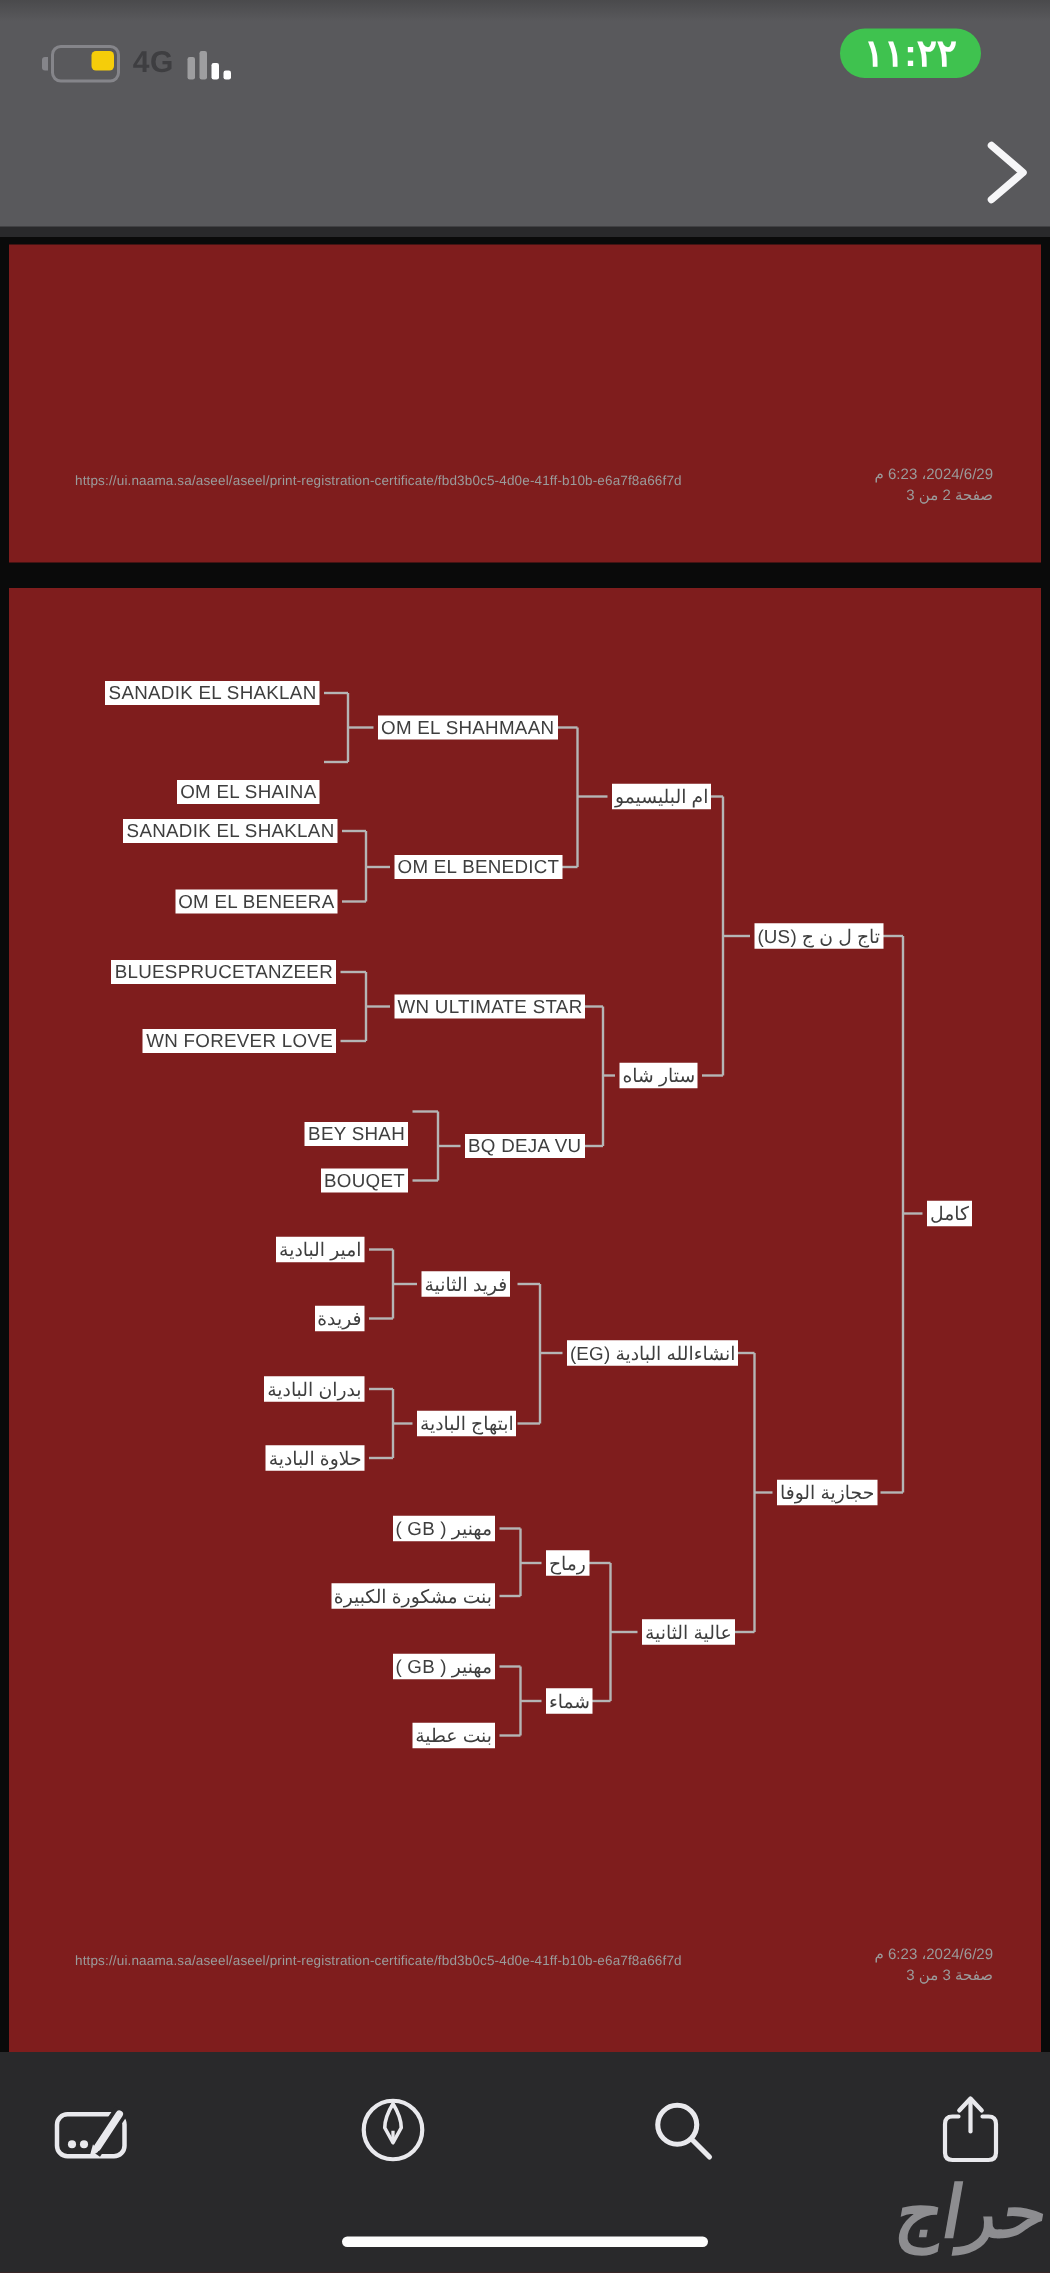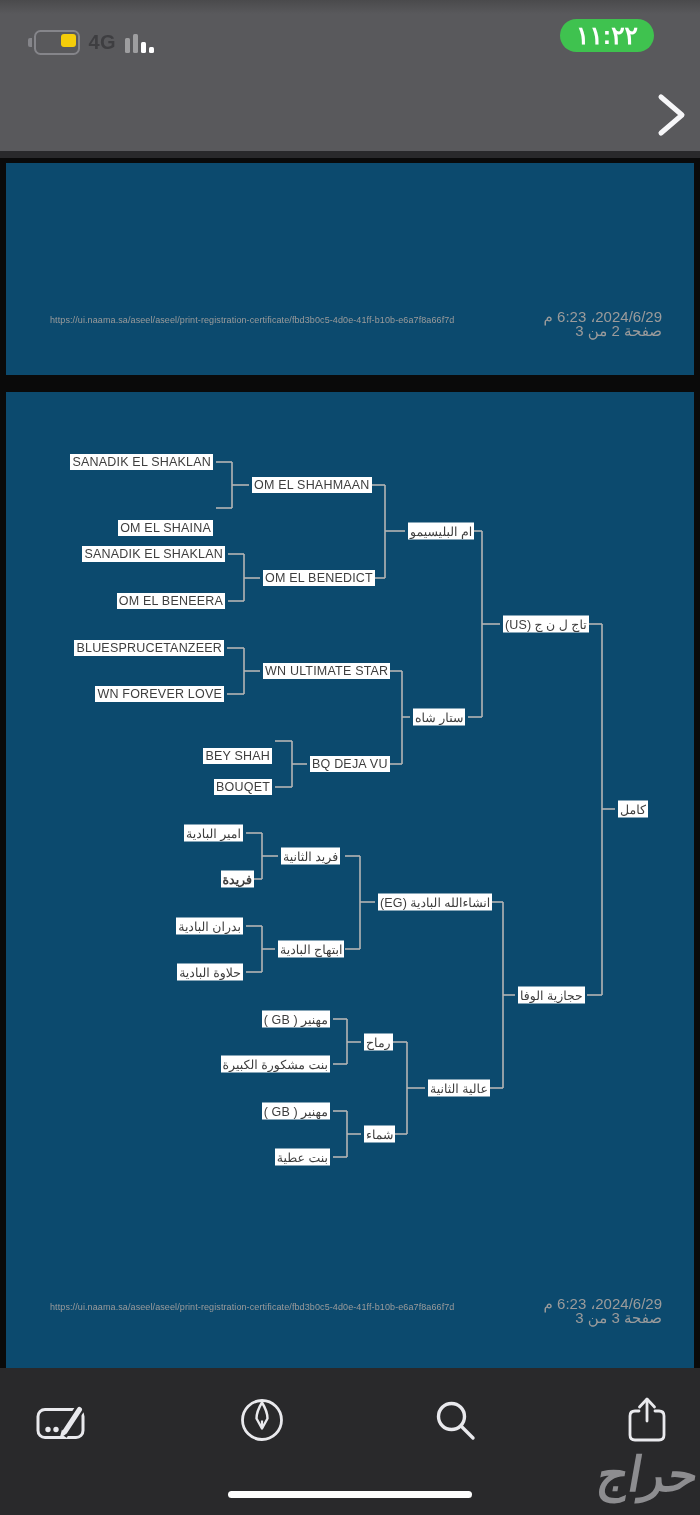--- a/index.html
+++ b/index.html
@@ -29,27 +29,27 @@
   .nav-row{position:absolute;left:0;top:80px;width:700px;height:70px;
            display:flex;align-items:center;justify-content:center;}
   .title-group{display:flex;align-items:center;gap:12px;}
   .chev-circle{width:29px;height:29px;border-radius:50%;background:#6a6a6e;border:none;padding:0;
                display:flex;align-items:center;justify-content:center;cursor:pointer;}
   .doc-title{color:#f4f4f6;font-size:27px;font-weight:700;}
   .back-btn{position:absolute;right:10px;top:12px;background:none;border:none;padding:0;cursor:pointer;}
 
   
   .viewer{position:absolute;left:0;top:158px;width:700px;height:1210px;background:#0a0a0a;}
-  .page{position:absolute;left:6px;width:688px;background:#0c4a6e;}
+  .page{position:absolute;left:6px;width:688px;background:#7f1d1d;}
   .page1{top:5px;height:212px;}
   .page2{top:234px;height:976px;}
   .purl{position:absolute;font-size:9px;color:#9b9b9b;letter-spacing:.1px;white-space:nowrap;}
   .page1 .purl{left:44px;top:152px;}
   .page2 .purl{left:44px;top:910px;}
-  .pmeta{position:absolute;display:flex;flex-direction:column;font-size:15px;color:#9b9b9b;
+  .pmeta{position:absolute;display:flex;flex-direction:column;font-size:10px;color:#9b9b9b;
          line-height:13.5px;text-align:right;}
   .page1 .pmeta{right:32px;top:147px;}
   .page2 .pmeta{right:32px;top:905px;}
 
   .tree-lines{position:absolute;left:0;top:0;width:688px;height:976px;}
   .tree-nodes{position:absolute;left:0;top:0;width:688px;height:1103px;}
   .tree-label{position:absolute;transform:translateY(-50%);white-space:nowrap;
               font-size:12.5px;color:#3e3e3e;letter-spacing:.2px;background:#fff;padding:1px 2px;}
 
   
@@ -178,21 +178,21 @@
           <div class="tree-label" dir="auto" style="left: 402px; top: 139px;">ام البليسيمو</div>
           <div class="tree-label" dir="auto" style="right: 470px; top: 256px;">BLUESPRUCETANZEER</div>
           <div class="tree-label" dir="auto" style="right: 470px; top: 302px;">WN FOREVER LOVE</div>
           <div class="tree-label" dir="auto" style="left: 257px; top: 279px;">WN ULTIMATE STAR</div>
           <div class="tree-label" dir="auto" style="right: 422px; top: 364px;">BEY SHAH</div>
           <div class="tree-label" dir="auto" style="right: 422px; top: 395px;">BOUQET</div>
           <div class="tree-label" dir="auto" style="left: 304px; top: 372px;">BQ DEJA VU</div>
           <div class="tree-label" dir="auto" style="left: 407px; top: 325px;">ستار شاه</div>
           <div class="tree-label" dir="auto" style="left: 497px; top: 232px;">تاج ل ن ج (US)</div>
           <div class="tree-label" dir="auto" style="right: 451px; top: 441px;">امير البادية</div>
-          <div class="tree-label" dir="auto" style="right: 440px; top: 487px; font-weight: bold;">فريدة</div>
+          <div class="tree-label" dir="auto" style="right: 451px; top: 487px;">فريدة</div>
           <div class="tree-label" dir="auto" style="left: 275px; top: 464px;">فريد الثانية</div>
           <div class="tree-label" dir="auto" style="right: 451px; top: 534px;">بدران البادية</div>
           <div class="tree-label" dir="auto" style="right: 451px; top: 580px;">حلاوة البادية</div>
           <div class="tree-label" dir="auto" style="left: 272px; top: 557px;">ابتهاج البادية</div>
           <div class="tree-label" dir="auto" style="left: 372px; top: 510px;">انشاءالله البادية (EG)</div>
           <div class="tree-label" dir="auto" style="right: 364px; top: 627px;">مهنير ( GB )</div>
           <div class="tree-label" dir="auto" style="right: 364px; top: 672px;">بنت مشكورة الكبيرة</div>
           <div class="tree-label" dir="auto" style="left: 358px; top: 650px;">رماح</div>
           <div class="tree-label" dir="auto" style="right: 364px; top: 719px;">مهنير ( GB )</div>
           <div class="tree-label" dir="auto" style="right: 364px; top: 765px;">بنت عطية</div>

